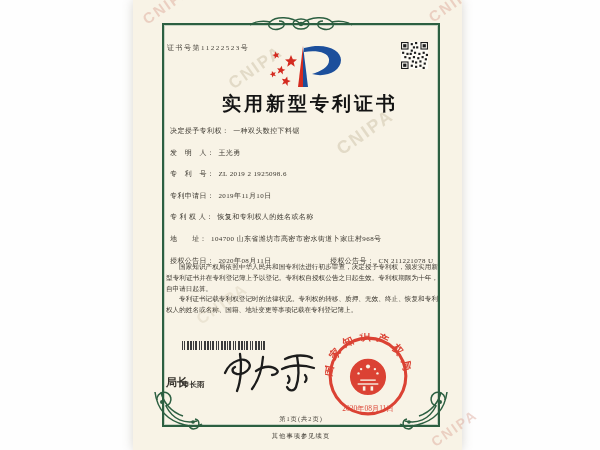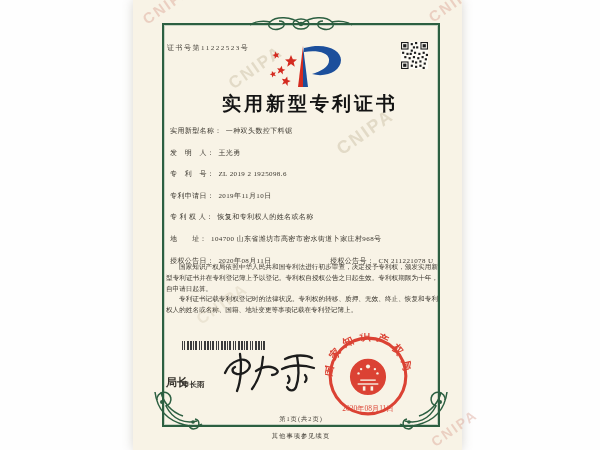--- a/index.html
+++ b/index.html
@@ -183,21 +183,21 @@
         <rect x="2" y="2" width="3" height="3"></rect>
           <rect x="20" y="2" width="3" height="3"></rect>
           <rect x="2" y="20" width="3" height="3"></rect>
       </g>
     </svg>
 
     <div class="title">实用新型专利证书</div>
 
     <div class="fields">
       <div class="field">
-        <span class="flabel">实用新型名称：</span><span>一种双头数控下料锯</span>
+        <span class="flabel">决定授予专利权：</span><span>一种双头数控下料锯</span>
       </div>
       <div class="field">
         <span class="flabel">发　明　人：</span><span>王光勇</span>
       </div>
       <div class="field">
         <span class="flabel">专　利　号：</span><span>ZL 2019 2 1925098.6</span>
       </div>
       <div class="field">
         <span class="flabel">专利申请日：</span><span>2019年11月10日</span>
       </div>

